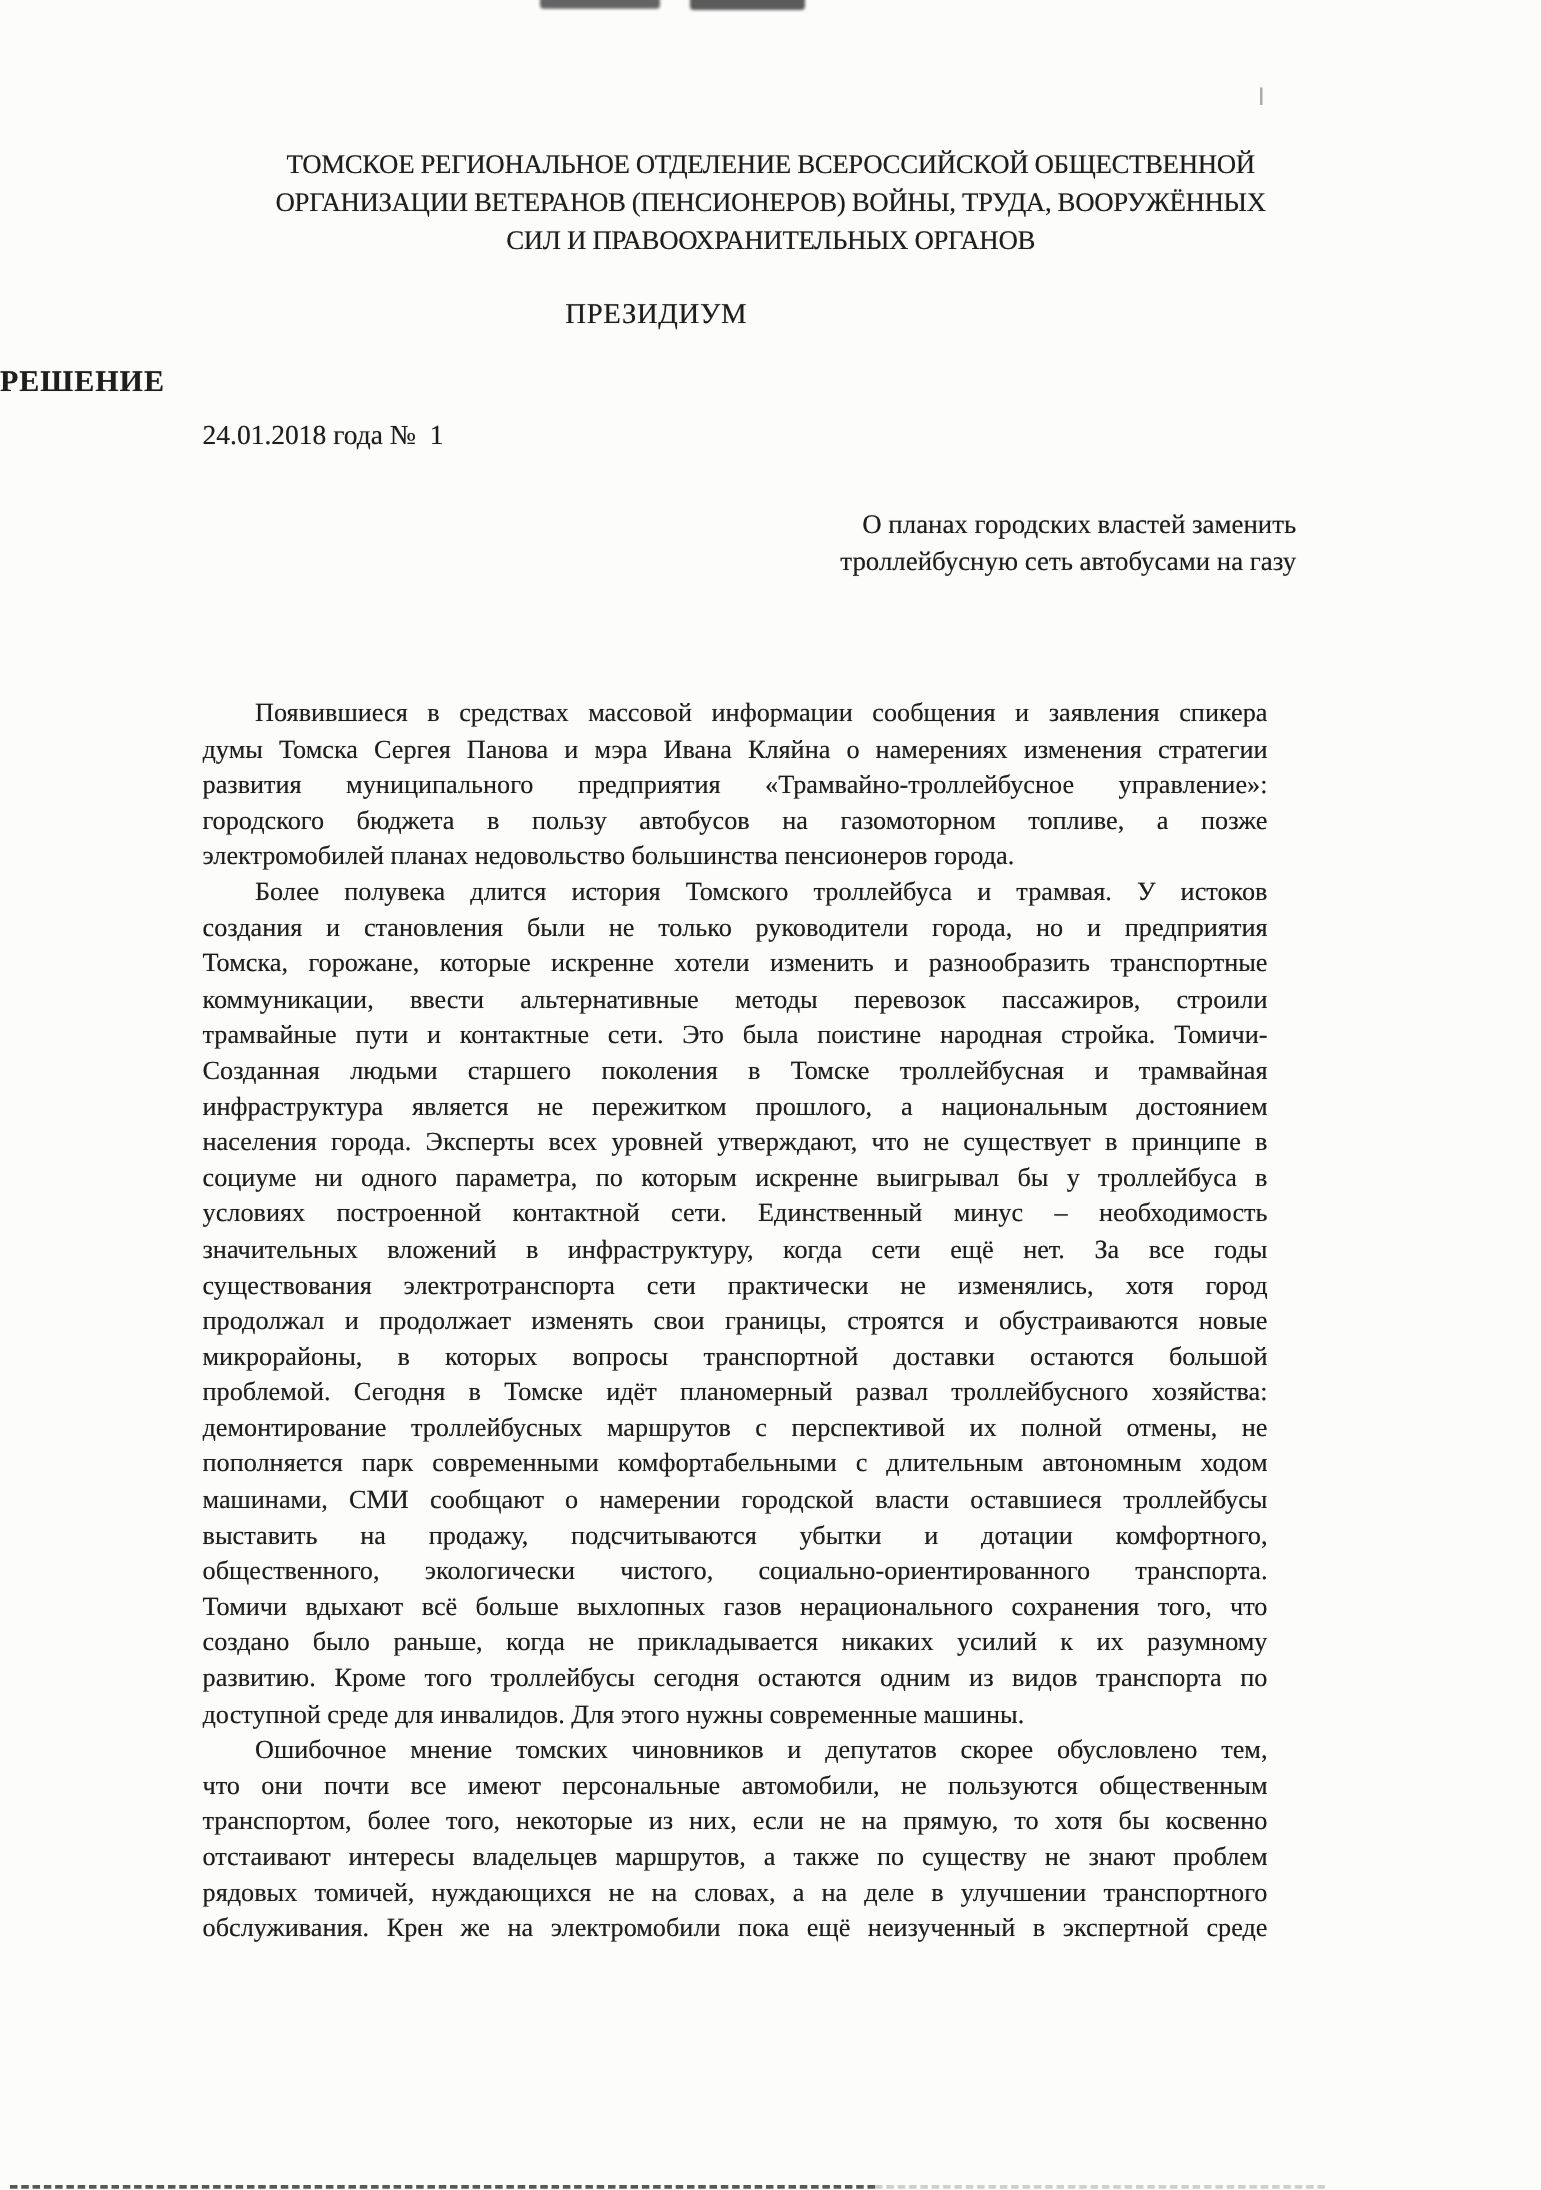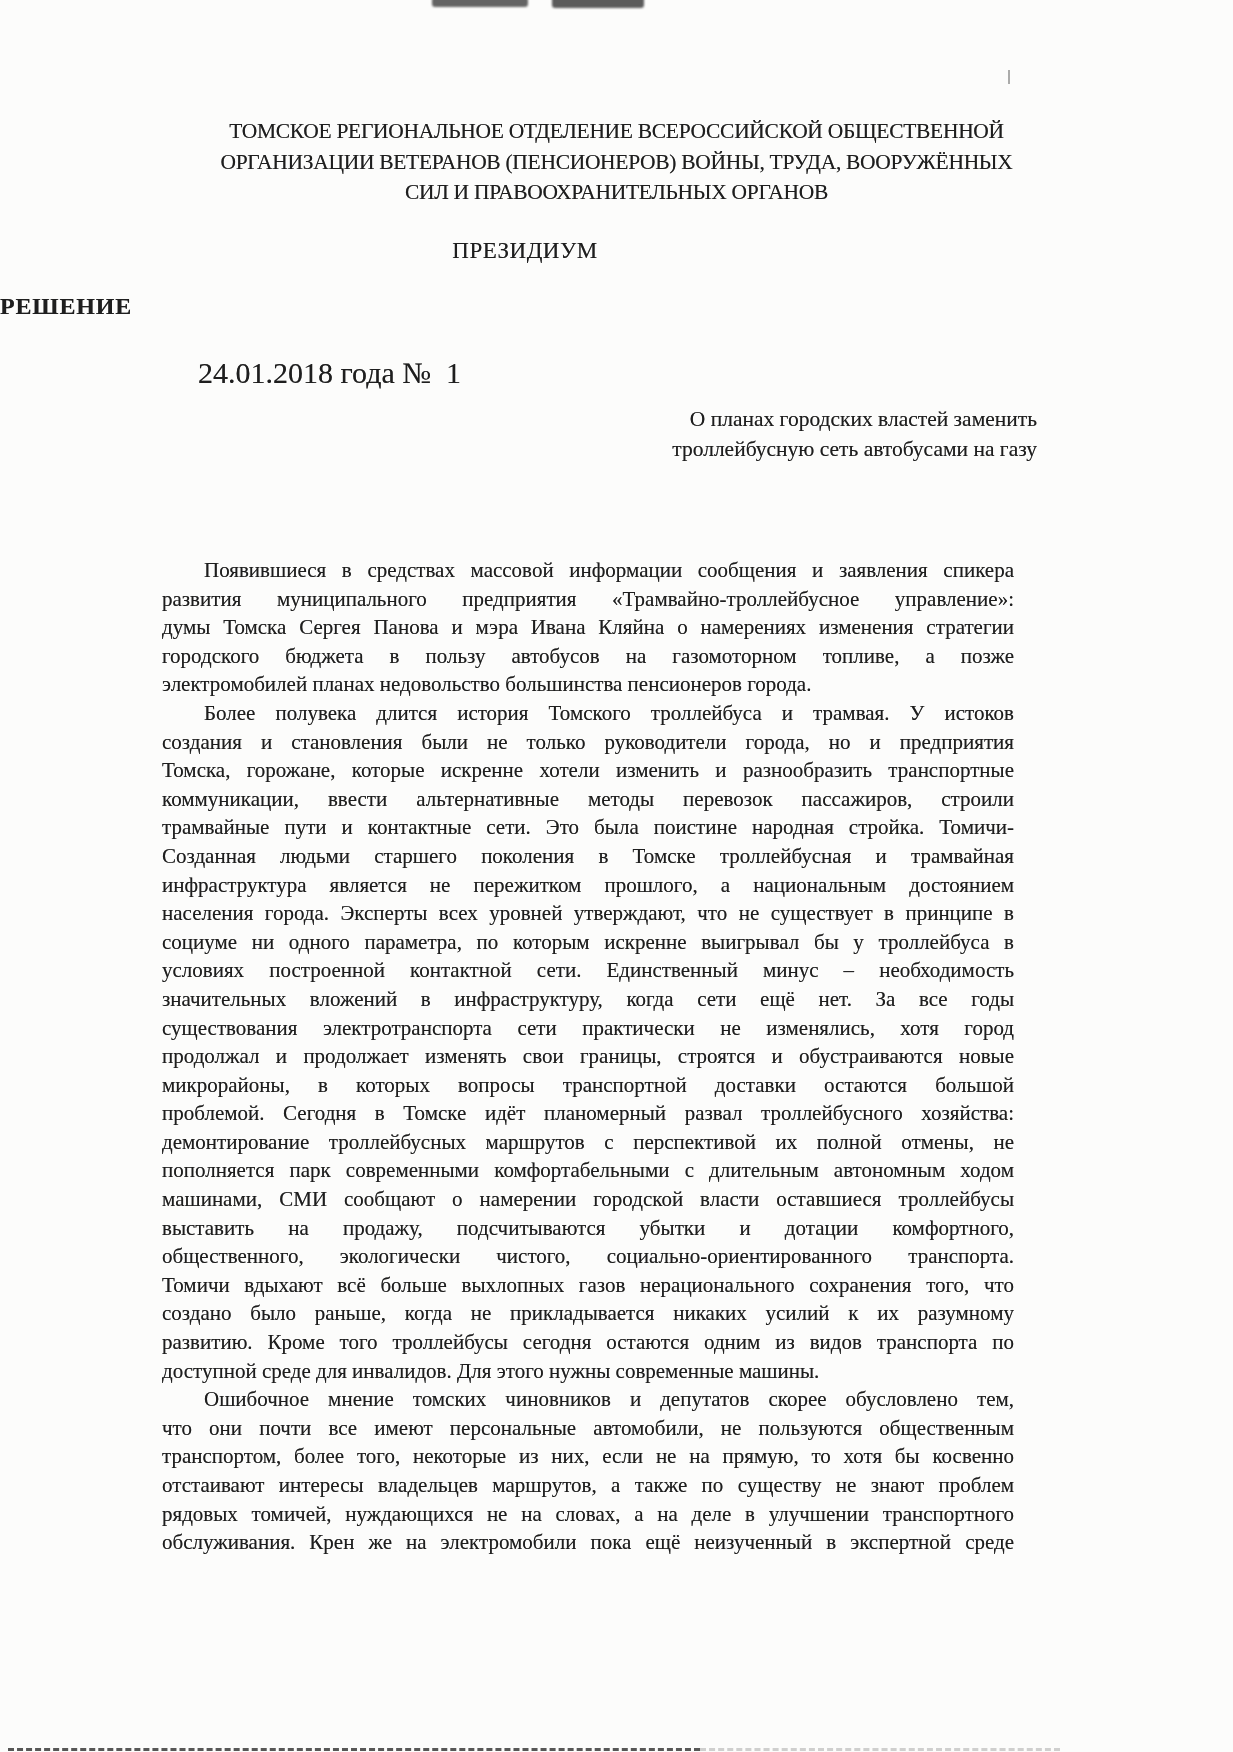--- a/index.html
+++ b/index.html
@@ -36,23 +36,22 @@
   }
   .doc-type {
     position: absolute;
     top: 293px; left: 0; width: 1233px;
     font-size: 24px;
     font-weight: bold;
     letter-spacing: 0.8px;
   }
   .date-line {
     position: absolute;
-    top: 356px; left: 162px;
-    font-size: 30px;
-    margin-left: 36px;
+    top: 335px; left: 162px;
+    font-size: 22px;
   }
   .subject-block {
     position: absolute;
     top: 404px;
     left: 555px;
     width: 482px;
     text-align: right;
   }
   .subject-line {
     font-size: 21.5px;
@@ -132,22 +131,22 @@
   <div class="date-line">24.01.2018 года №&nbsp; 1</div>
 
   <div class="subject-block">
     <div class="subject-line">О планах городских властей заменить</div>
     <div class="subject-line">троллейбусную сеть автобусами на газу</div>
   </div>
 
   <div class="doc-body">
       <div>
         <div class="line first">Появившиеся в средствах массовой информации сообщения и заявления спикера</div>
+        <div class="line">думы Томска Сергея Панова и мэра Ивана Кляйна о намерениях изменения стратегии</div>
         <div class="line">развития муниципального предприятия «Трамвайно-троллейбусное управление»:</div>
-        <div class="line">думы Томска Сергея Панова и мэра Ивана Кляйна о намерениях изменения стратегии</div>
         <div class="line">городского бюджета в пользу автобусов на газомоторном топливе, а позже</div>
         <div class="line lastleft">электромобилей планах недовольство большинства пенсионеров города.</div>
       </div>
       <div>
         <div class="line first">Более полувека длится история Томского троллейбуса и трамвая. У истоков</div>
         <div class="line">создания и становления были не только руководители города, но и предприятия</div>
         <div class="line">Томска, горожане, которые искренне хотели изменить и разнообразить транспортные</div>
         <div class="line">коммуникации, ввести альтернативные методы перевозок пассажиров, строили</div>
         <div class="line">трамвайные пути и контактные сети. Это была поистине народная стройка. Томичи-</div>
         <div class="line">Созданная людьми старшего поколения в Томске троллейбусная и трамвайная</div>

